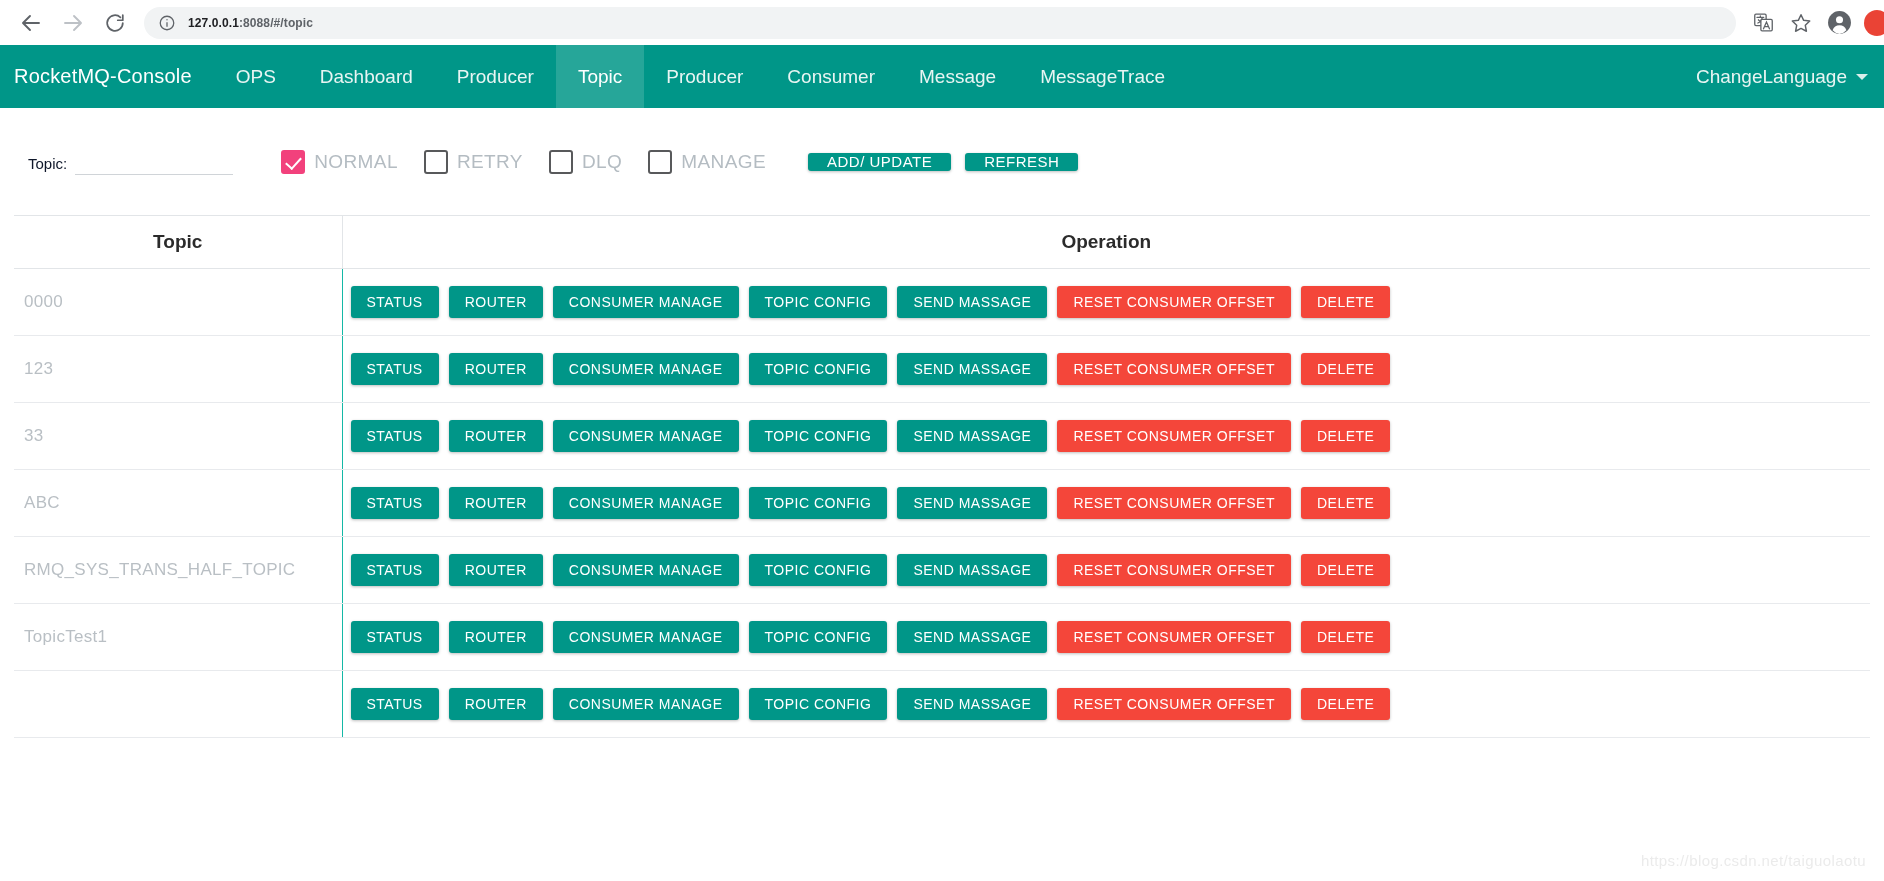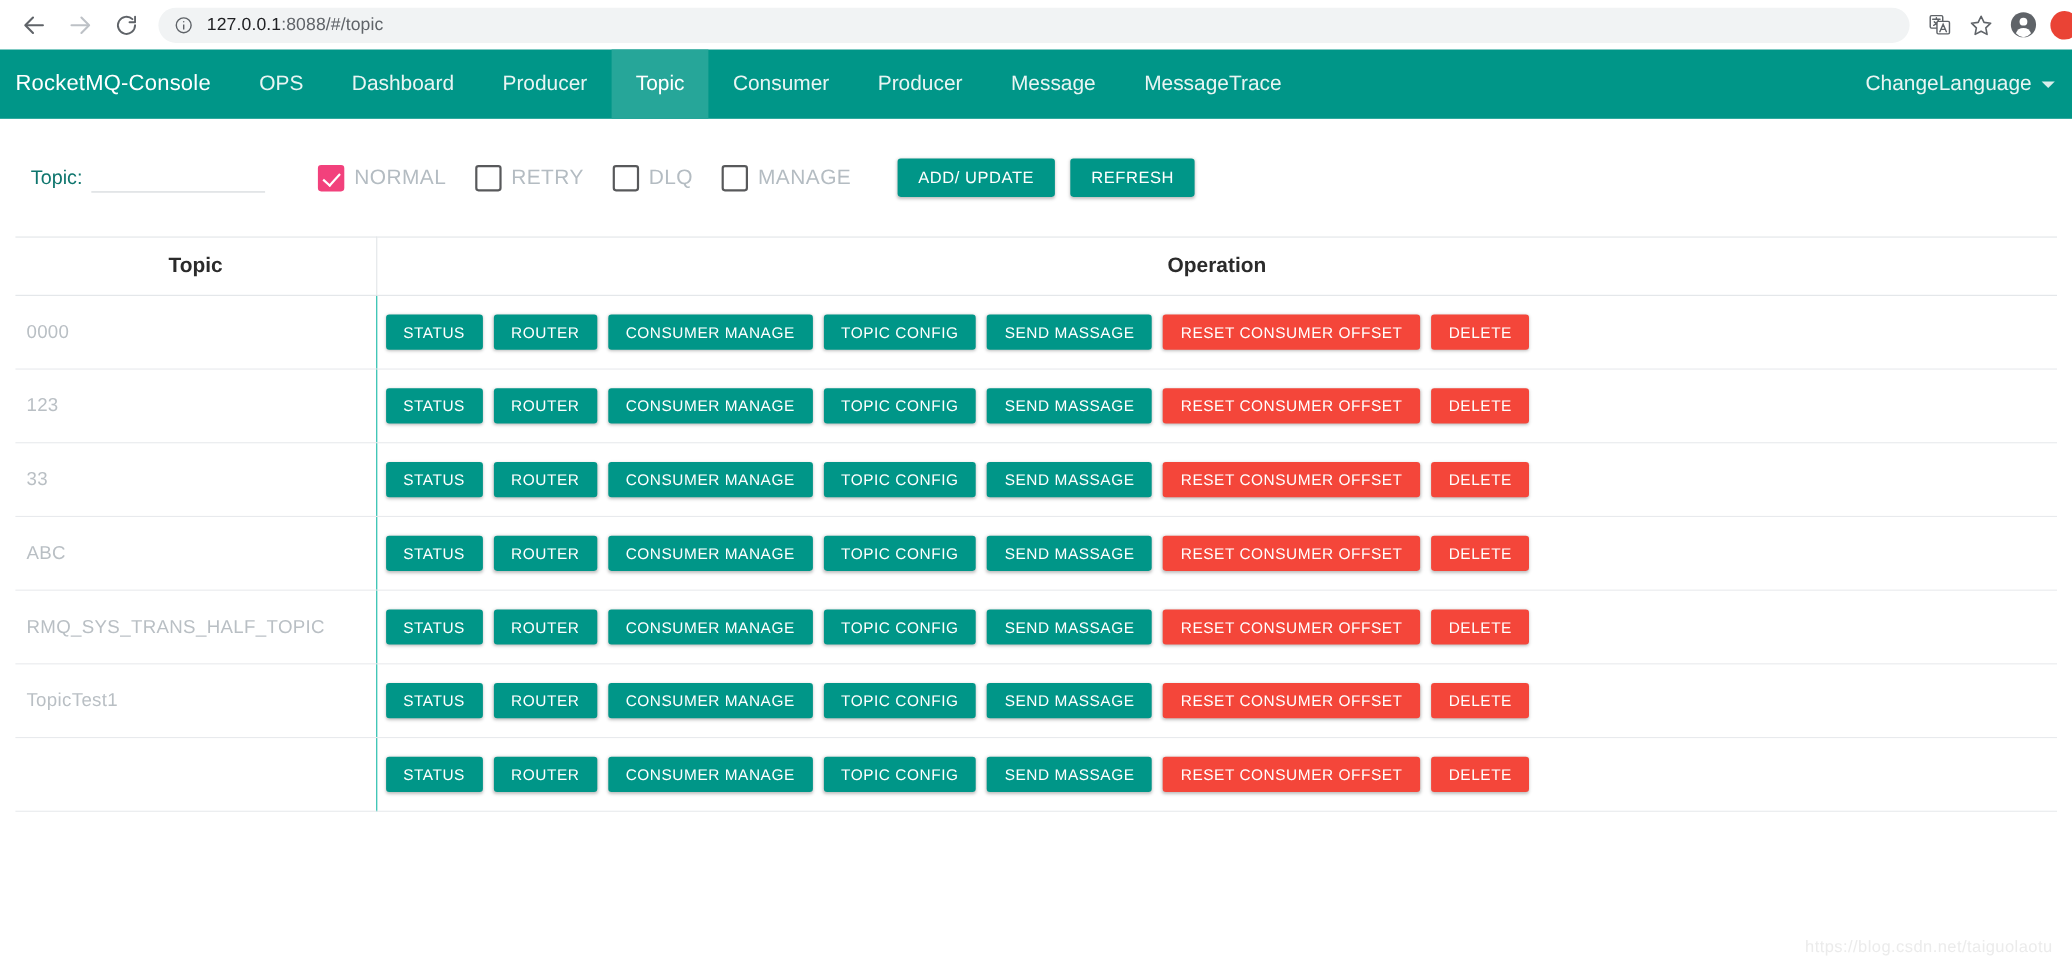--- a/index.html
+++ b/index.html
@@ -41,24 +41,25 @@
     padding: 0 14px;
     min-width: 0;
   }
   .omnibox .info-icon {
     width: 18px; height: 18px;
     margin-right: 12px;
     color: #5f6368;
     flex: 0 0 auto;
   }
   .omnibox .url {
-    font-size: 16px;
+    font-size: 12px;
     color: #202124;
     white-space: nowrap;
     letter-spacing: 0.1px;
+    font-weight: bold;
   }
   .omnibox .url .dim { color: #5f6368; }
 
   .chrome-icons { display: flex; align-items: center; flex: 0 0 auto; }
   .chrome-icons .ico {
     width: 38px; height: 38px;
     display: flex; align-items: center; justify-content: center;
     color: #5f6368;
   }
   .avatar-ico { color: #5f6368; }
@@ -120,22 +121,22 @@
 
   
   .filter-bar {
     height: 107px;
     display: flex;
     align-items: center;
     padding-left: 28px;
   }
   .topic-field { display: flex; align-items: flex-end; }
   .topic-label {
-    font-size: 18px;
-    color: #0f766e;
+    font-size: 15px;
+    color: #0f172a;
     padding-bottom: 3px;
     margin-right: 8px;
   }
   .topic-input {
     width: 158px;
     height: 26px;
     border: none;
     border-bottom: 1px solid #d0d4d8;
     outline: none;
     font-size: 16px;
@@ -192,21 +193,21 @@
     box-shadow: 0 1px 3px rgba(0,0,0,0.26);
     cursor: pointer;
     font-family: "Liberation Sans", sans-serif;
     white-space: nowrap;
     display: inline-flex;
     align-items: center;
     justify-content: center;
   }
   .mbtn.red { background: #f4463a; }
   .mbtn + .mbtn { margin-left: 10px; }
-  .bar-btns .mbtn { height: 35px; font-size: 15px; padding: 0 19px; }
+  .bar-btns .mbtn { height: 18px; font-size: 15px; padding: 0 19px; }
   .bar-btns .mbtn + .mbtn { margin-left: 14px; }
 
   
   .table-wrap { padding: 0 14px; }
   table {
     width: 100%;
     border-collapse: collapse;
     table-layout: fixed;
   }
   thead th {
@@ -311,22 +312,22 @@
     </div>
   </div>
 
   <div class="app-nav">
     <div class="brand">RocketMQ-Console</div>
     <div class="nav-items">
       <div class="nav-item">OPS</div>
       <div class="nav-item">Dashboard</div>
       <div class="nav-item">Producer</div>
       <div class="nav-item active">Topic</div>
+      <div class="nav-item">Producer</div>
       <div class="nav-item">Consumer</div>
-      <div class="nav-item">Producer</div>
       <div class="nav-item">Message</div>
       <div class="nav-item">MessageTrace</div>
     </div>
     <div class="lang-menu">
       <span>ChangeLanguage</span>
       <span class="caret"></span>
     </div>
   </div>
 
   <div class="filter-bar">

